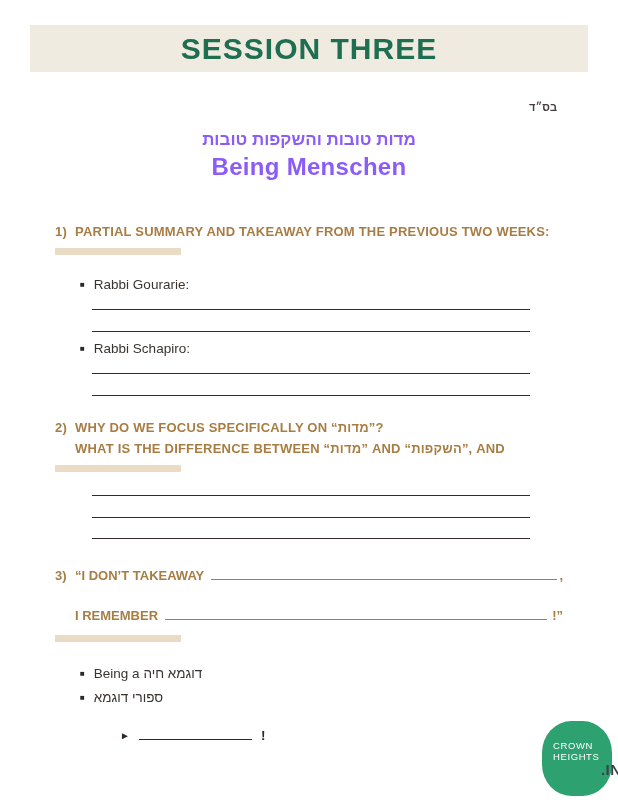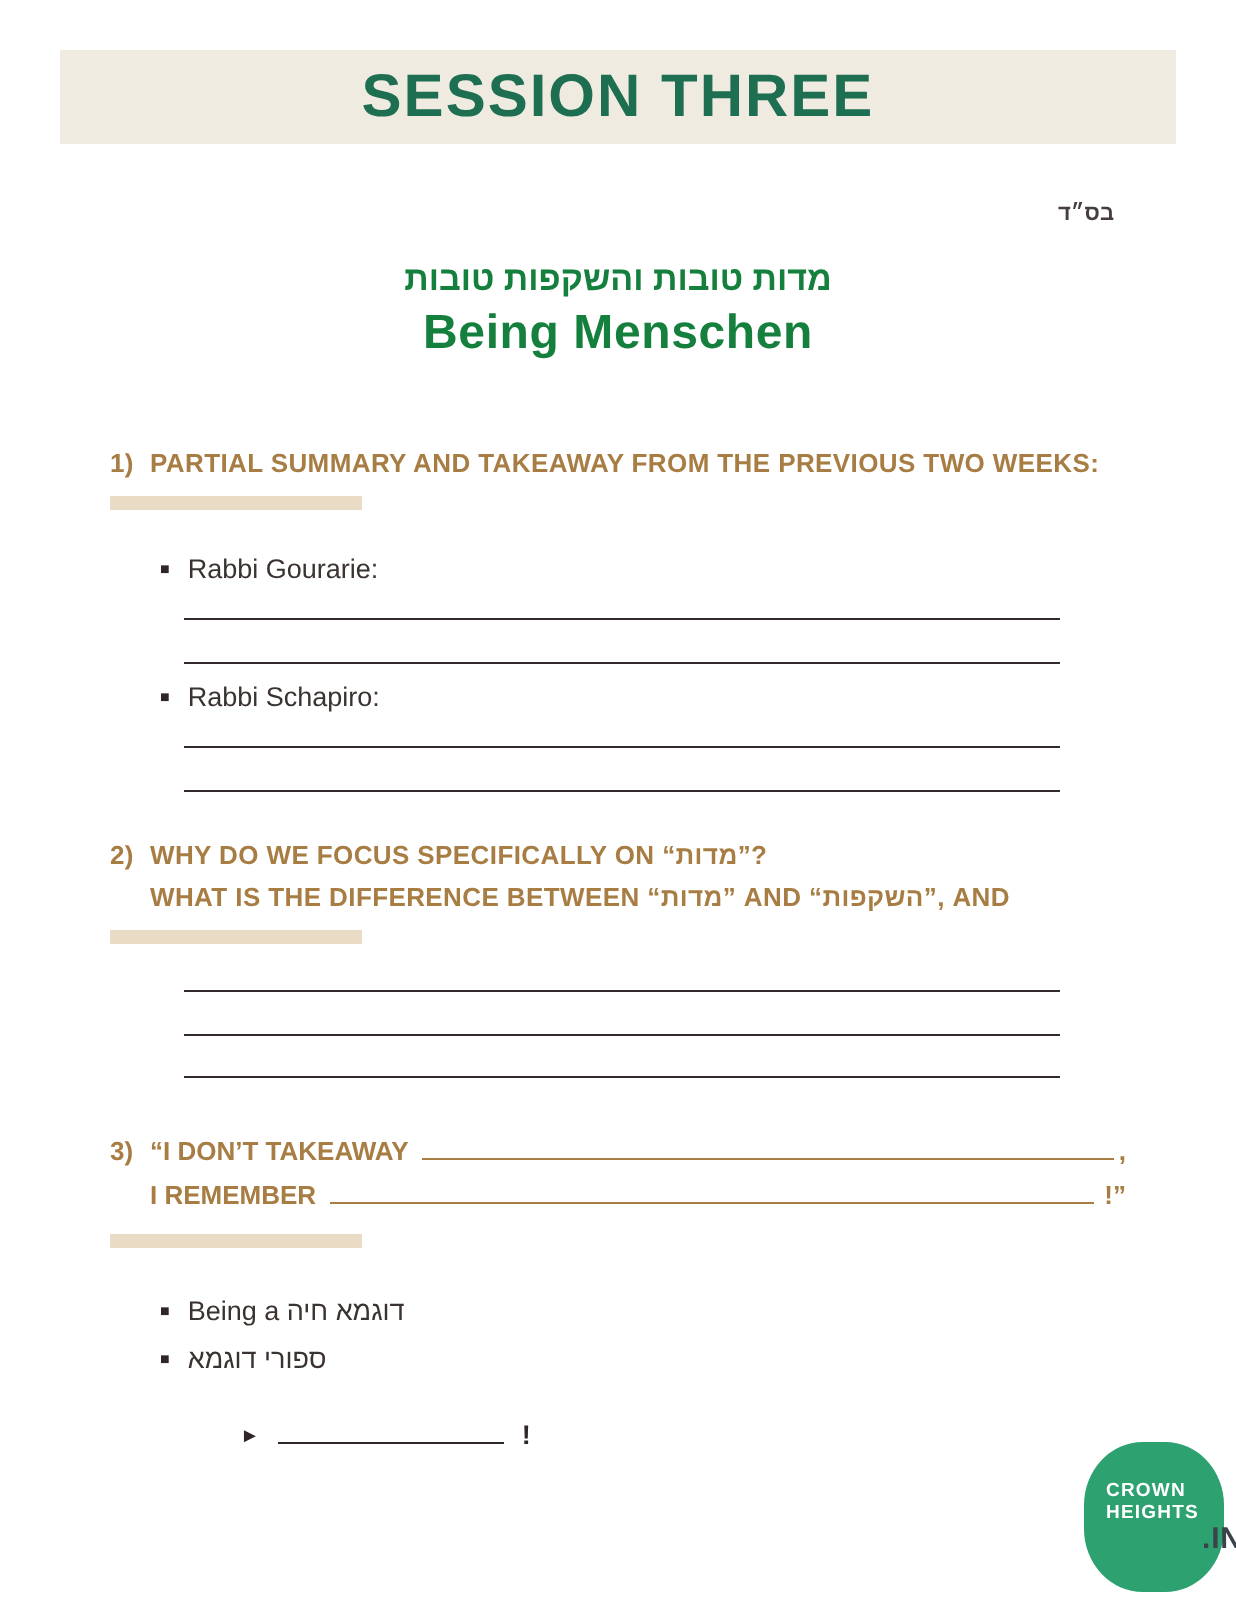--- a/index.html
+++ b/index.html
@@ -24,21 +24,21 @@
   }
 
   .bsd {
     position:absolute; top:101px; right:61px;
     font-size:11px; font-weight:700; color:#463c42;
   }
 
   
   .title-block {
     position:absolute; top:130px; left:0; width:100%;
-    text-align:center; color:#15803d;
+    text-align:center; color:#8b5cf6;
   }
   .title-he { font-size:17px; font-weight:700; direction:rtl; }
   .title-en { font-size:24px; font-weight:800; margin-top:3px; letter-spacing:0.3px; }
 
   
   .section { position:absolute; left:55px; right:55px; }
   .sec1 { top:221px; }
   .sec2 { top:417px; }
   .sec3 { top:566px; }
 
@@ -85,21 +85,21 @@
     width:113px; border-bottom:1.5px solid #2f2628; margin-bottom:3px; flex:0 0 auto;
   }
 
   
   .logo {
     position:absolute; right:6px; bottom:4px;
     width:70px; height:75px; background:#2da170; border-radius:42%;
     display:flex; flex-direction:column; justify-content:center;
     padding-left:11px;
   }
-  .logo-line { color:#ffffff; font-size:9.5px; font-weight:700; letter-spacing:0.6px; line-height:11px; }
+  .logo-line { color:#ffffff; font-size:9.5px; font-weight:400; letter-spacing:0.6px; line-height:11px; }
   .logo-info { color:#3a424a; font-size:15px; font-weight:800; letter-spacing:0.4px; line-height:16px;margin-left:48px; }
 </style>
 </head>
 <body>
 
 <div class="page">
 
   <div class="band">
     <div class="band-title">SESSION THREE</div>
   </div>
@@ -148,21 +148,21 @@
     <div class="wline h21"></div>
   </div>
 
   <div class="section sec3">
     <div class="quote-row">
       <span class="indent">3)</span>
       <span>“I DON’T TAKEAWAY</span>
       <span class="fill"></span>
       <span>,</span>
     </div>
-    <div class="quote-row" style="margin-top:2px">
+    <div class="quote-row" style="margin-top:20px">
       <span class="indent"></span>
       <span>I REMEMBER</span>
       <span class="fill fill-right"></span>
       <span>!”</span>
     </div>
     <div class="tan-bar" style="margin-top:9px"></div>
 
     <div class="bullet mt24">
       <span class="sq">■</span>
       <span>Being a דוגמא חיה</span>

